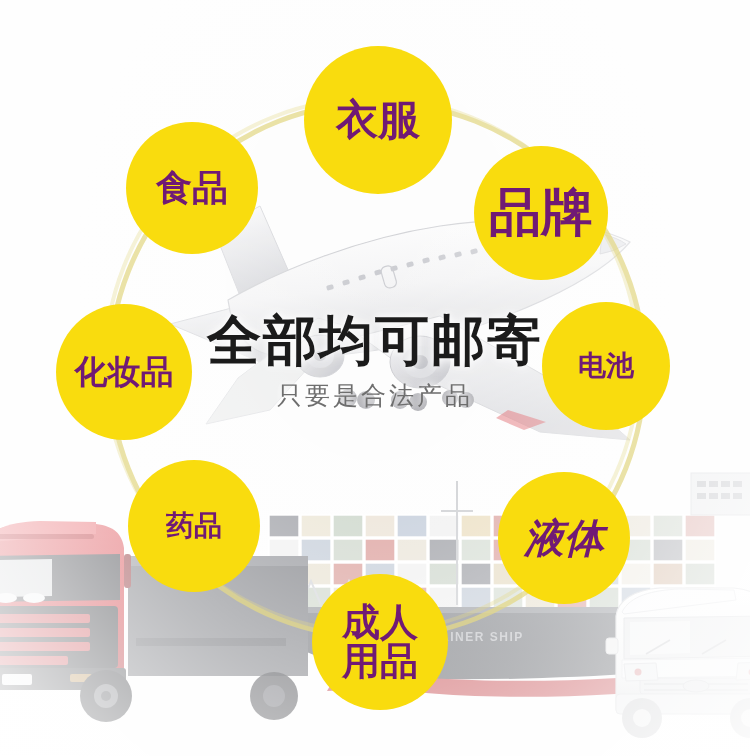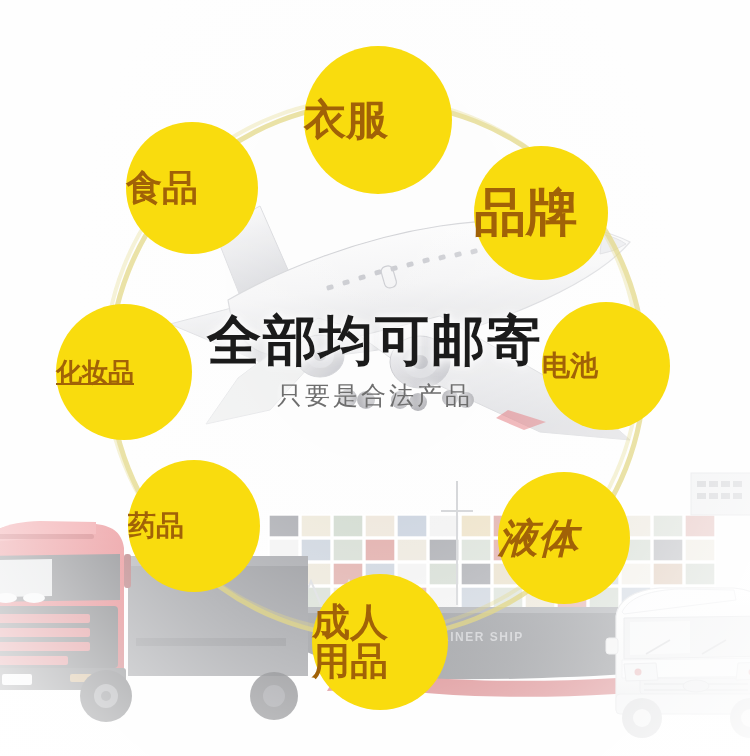--- a/index.html
+++ b/index.html
@@ -86,22 +86,23 @@
     text-shadow:0 0 6px rgba(255,255,255,0.95), 0 0 12px rgba(255,255,255,0.85);
   }
 
   
   .bubble {
     position:absolute;
     border-radius:50%;
     background:#f9dc0e;
     display:flex;
     align-items:center;
+    justify-content:center;
     text-align:center;
-    color:#a16207;
+    color:#701a75;
     font-weight:bold;
     z-index:10;
     user-select:none;
   }
   .bubble span { display:block; line-height:1.02; }
   .b-label { white-space:pre-line; }
 </style>
 </head>
 <body>
 
@@ -400,21 +401,21 @@
   <div id="bubbles">
       <div class="bubble" style="left: 304px; top: 46px; width: 148px; height: 148px; font-size: 42px; background: rgb(249, 220, 14);">
         <span class="b-label">衣服</span>
       </div>
       <div class="bubble" style="left: 126px; top: 122px; width: 132px; height: 132px; font-size: 36px; background: rgb(249, 220, 14);">
         <span class="b-label">食品</span>
       </div>
       <div class="bubble" style="left: 474px; top: 146px; width: 134px; height: 134px; font-size: 52px; background: rgb(249, 220, 14);">
         <span class="b-label">品牌</span>
       </div>
-      <div class="bubble" style="left: 56px; top: 304px; width: 136px; height: 136px; font-size: 26px; background: rgb(249, 220, 14); text-decoration: underline;">
+      <div class="bubble" style="left: 56px; top: 304px; width: 136px; height: 136px; font-size: 33px; background: rgb(249, 220, 14);">
         <span class="b-label">化妆品</span>
       </div>
       <div class="bubble" style="left: 542px; top: 302px; width: 128px; height: 128px; font-size: 28px; background: rgb(249, 220, 14);">
         <span class="b-label">电池</span>
       </div>
       <div class="bubble" style="left: 128px; top: 460px; width: 132px; height: 132px; font-size: 28px; background: rgb(249, 220, 14);">
         <span class="b-label">药品</span>
       </div>
       <div class="bubble" style="left: 498px; top: 472px; width: 132px; height: 132px; font-size: 40px; background: rgb(249, 220, 14); font-style: italic;">
         <span class="b-label">液体</span>

